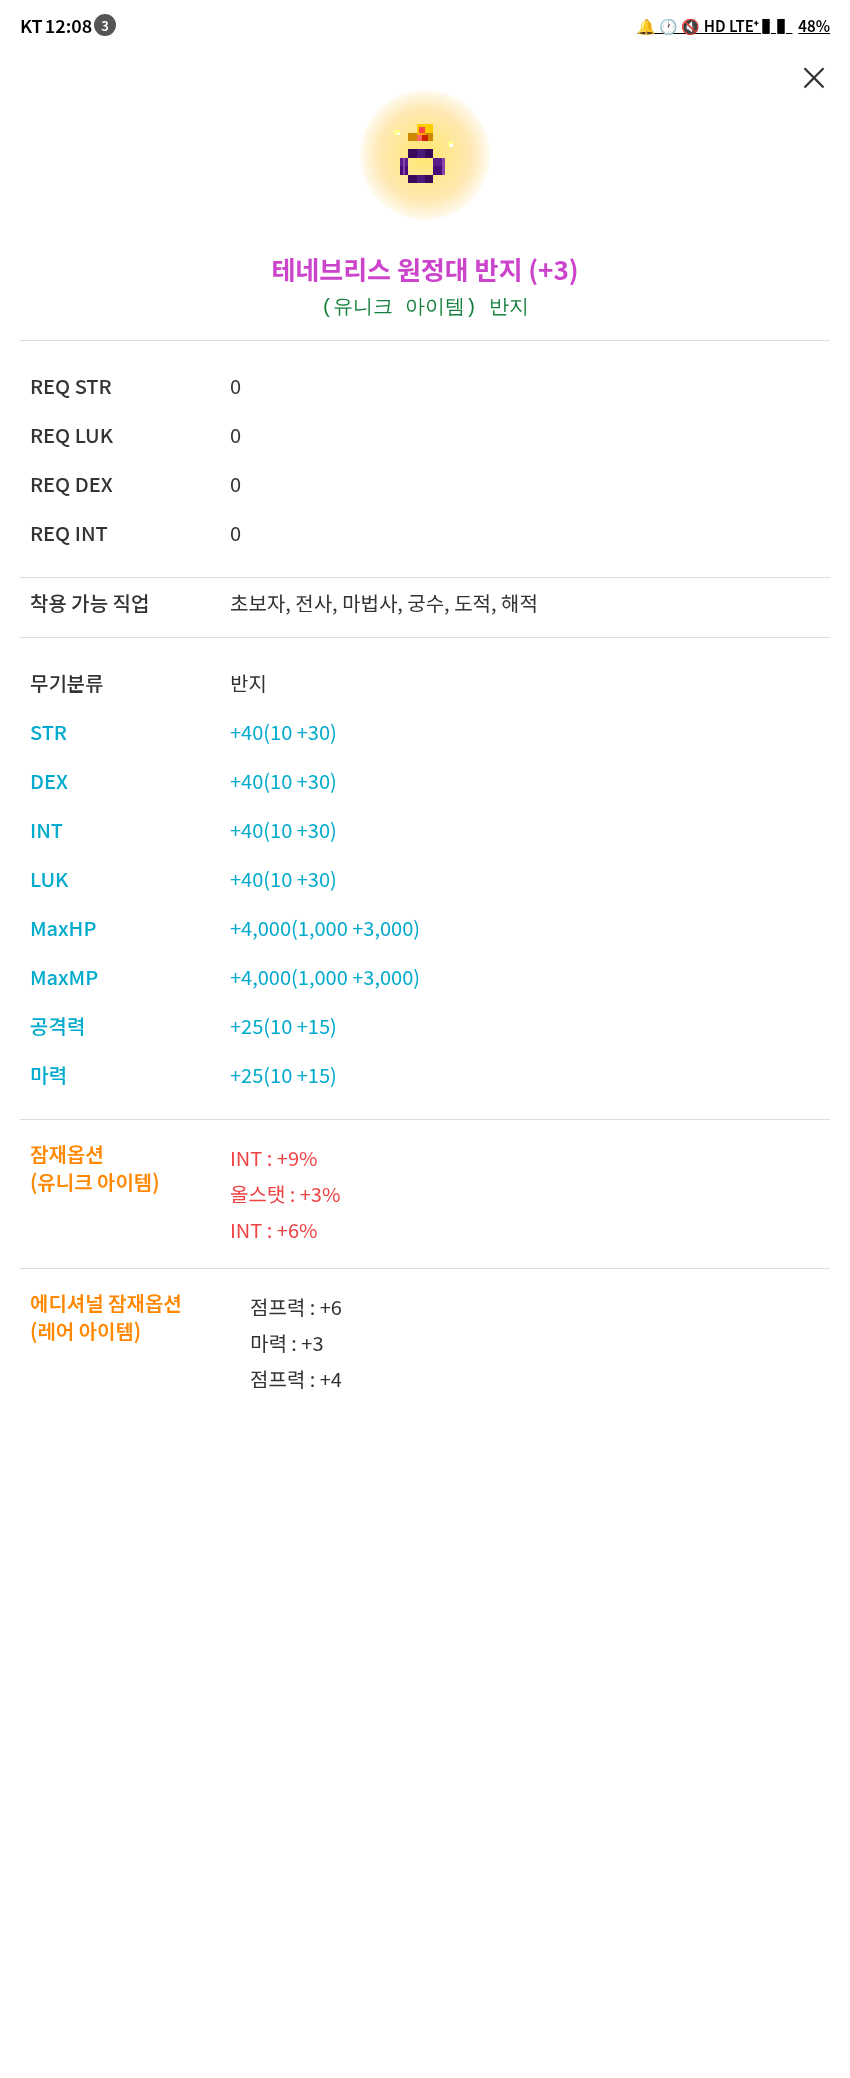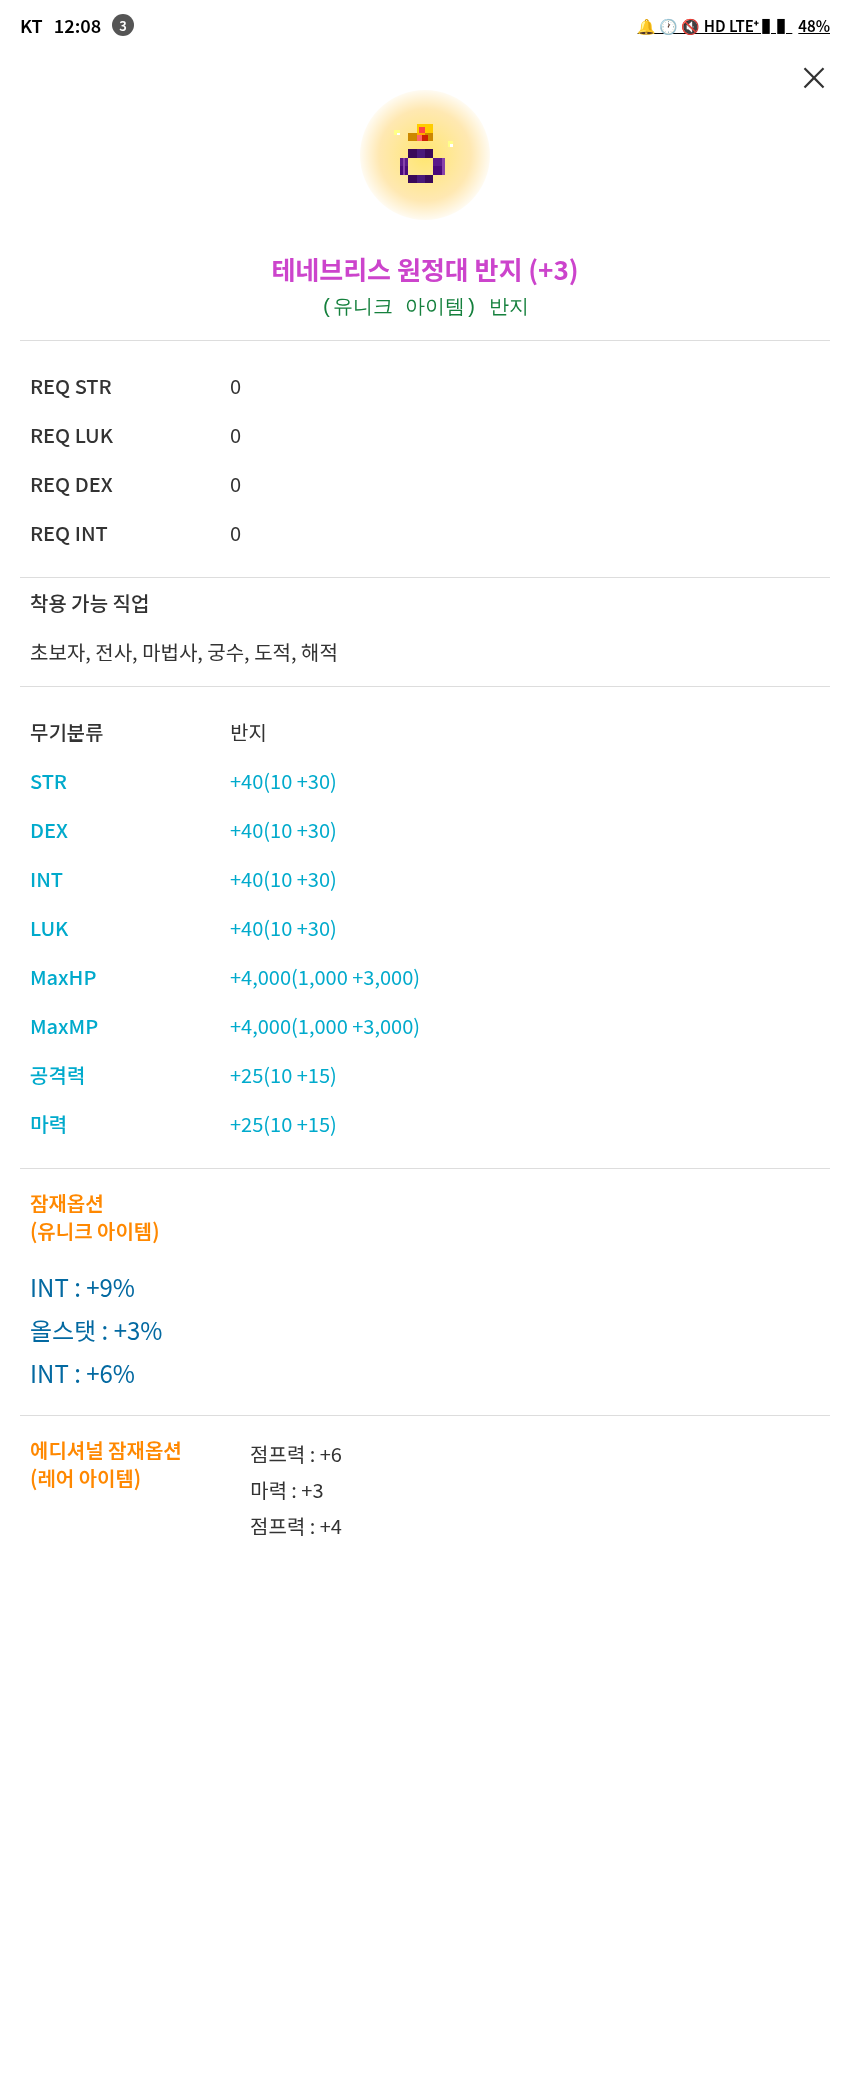--- a/index.html
+++ b/index.html
@@ -20,21 +20,21 @@
       align-items: center;
       padding: 8px 20px;
       font-size: 18px;
       font-weight: 600;
       color: #000;
       height: 50px;
     }
     .status-left {
       display: flex;
       align-items: center;
-      gap: 11px;
+      gap: 2px;
     }
     .status-badge {
       background: #555;
       color: #fff;
       border-radius: 50%;
       width: 22px;
       height: 22px;
       display: flex;
       align-items: center;
       justify-content: center;
@@ -136,54 +136,50 @@
     }
 
     
     .job-section {
       padding: 10px 30px 20px 30px;
     }
     .job-row {
       display: flex;
       align-items: flex-start;
       font-size: 20px;
-      gap: 20px;
-      flex-direction: column;
     }
     .job-label {
       width: 200px;
       color: #333;
       font-weight: 500;
       flex-shrink: 0;
     }
     .job-value {
       color: #333;
     }
 
     
     .potential-section {
       padding: 20px 30px;
     }
     .potential-row {
       display: flex;
       align-items: flex-start;
-      gap: 20px;
-      flex-direction: column;
     }
     .potential-label {
       width: 200px;
       color: #ff8800;
       font-size: 20px;
       font-weight: 600;
       flex-shrink: 0;
       line-height: 1.4;
     }
     .potential-values {
-      font-size: 24px;
-      color: #0369a1;
+      font-size: 20px;
+      color: #ef4444;
       line-height: 1.8;
     }
 
     
     .add-potential-section {
       padding: 20px 30px;
     }
     .add-potential-row {
       display: flex;
       align-items: flex-start;

